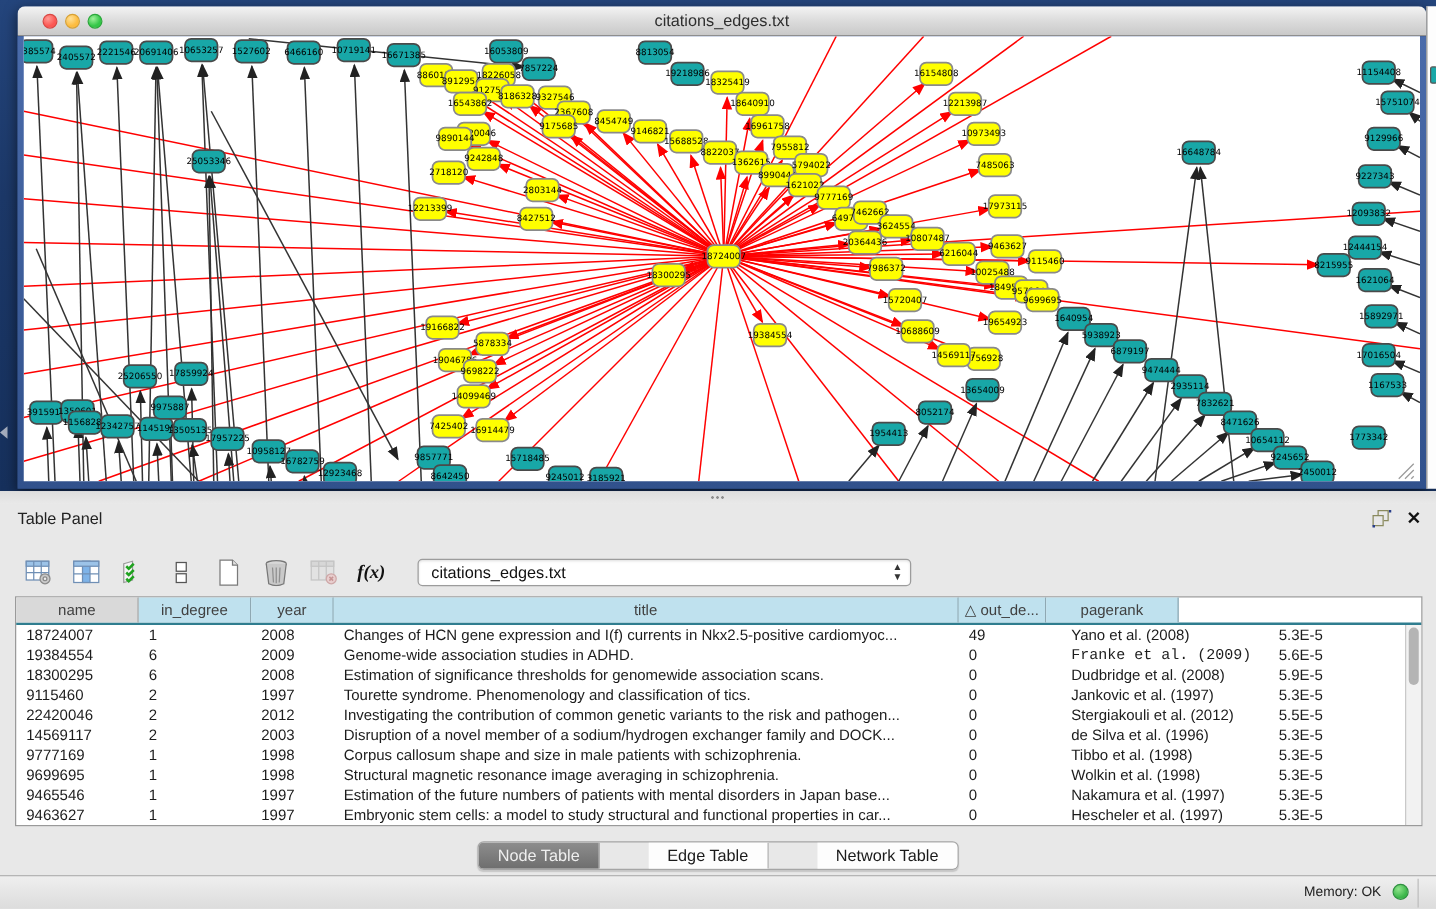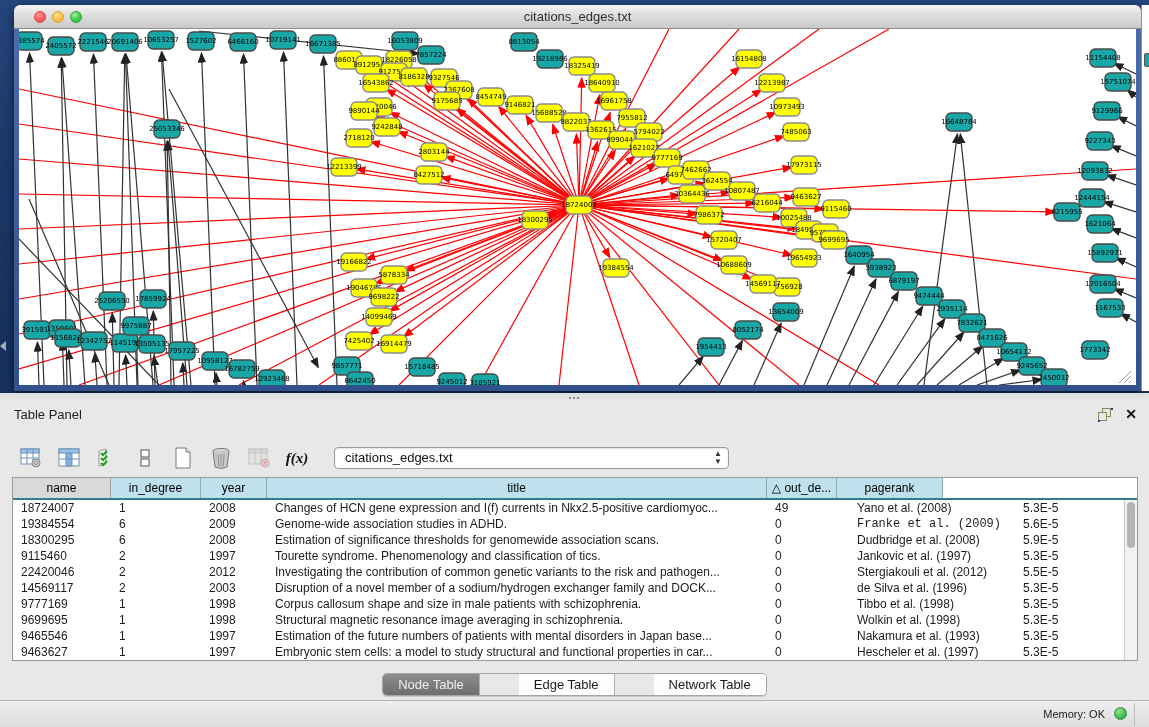--- a/index.html
+++ b/index.html
@@ -54,21 +54,21 @@
   .tb-btn.disabled { opacity:.45; cursor:default; }
   .fx { font-family:"Liberation Serif", serif; font-style:italic; font-weight:bold; font-size:15px; color:#111; }
   #combo { position:relative; width:395px; height:22px; margin-left:12px; background:#fff;
     border:1px solid #9c9c9c; border-radius:4px; box-shadow:inset 0 1px 2px rgba(0,0,0,.12);
     font-size:13px; color:#111; line-height:20px; padding-left:10px; cursor:pointer; }
   #combo .arrows { position:absolute; right:6px; top:2px; font-size:8px; color:#333; line-height:8px; text-align:center; }
 
   #table-wrap { position:absolute; left:12px; top:84px; width:1126px; height:184px;
     background:#fff; border:1px solid #9a9a9a; }
   #thead { display:flex; height:22px; border-bottom:2px solid #2f7d8f; }
-  .th { font-size:12px; color:#000000; text-align:center; line-height:20px;
+  .th { font-size:12px; color:#404040; text-align:center; line-height:20px;
     background:#bfe1ee; border-right:1px solid #8fa8b2; overflow:hidden; white-space:nowrap; cursor:pointer; }
   .th:first-child { background:#d9d9d9; border-right:1px solid #a0a0a0; }
   #tbody .tr { display:flex; height:16px; cursor:default; }
   #tbody .td { font-size:12px; color:#1c1c1c; line-height:16px; padding-left:8px;
     overflow:hidden; white-space:nowrap; }
   #vscroll { position:absolute; right:0; top:22px; width:13px; height:160px; background:#f2f2f2; border-left:1px solid #c9c9c9; }
   #vscroll .thumb { position:absolute; left:2px; top:2px; width:8px; height:46px; background:#b4b4b4; border-radius:5px; }
 
   #tabbar { position:absolute; left:0; top:275px; width:1149px; height:32px; display:flex; justify-content:center; align-items:center; }
   #segments { display:flex; border:1px solid #a5a5a5; border-radius:5px; overflow:hidden;
@@ -919,21 +919,21 @@
           <div class="td" style="width: 70px;">0</div>
           <div class="td" style="width: 178px; padding-left: 20px;">Wolkin et al. (1998)</div>
           <div class="td" style="width: 106px;">5.3E-5</div>
         </div>
         <div class="tr">
           <div class="td" style="width: 98px;">9465546</div>
           <div class="td" style="width: 90px;">1</div>
           <div class="td" style="width: 66px;">1997</div>
           <div class="td" style="width: 500px;">Estimation of the future numbers of patients with mental disorders in Japan base...</div>
           <div class="td" style="width: 70px;">0</div>
-          <div class="td" style="width: 178px; padding-left: 20px;">Nakamura et al. (1993)</div>
+          <div class="td" style="width: 178px; padding-left: 20px;">Nakamura et al. (1997)</div>
           <div class="td" style="width: 106px;">5.3E-5</div>
         </div>
         <div class="tr">
           <div class="td" style="width: 98px;">9463627</div>
           <div class="td" style="width: 90px;">1</div>
           <div class="td" style="width: 66px;">1997</div>
           <div class="td" style="width: 500px;">Embryonic stem cells: a model to study structural and functional properties in car...</div>
           <div class="td" style="width: 70px;">0</div>
           <div class="td" style="width: 178px; padding-left: 20px;">Hescheler et al. (1997)</div>
           <div class="td" style="width: 106px;">5.3E-5</div>

